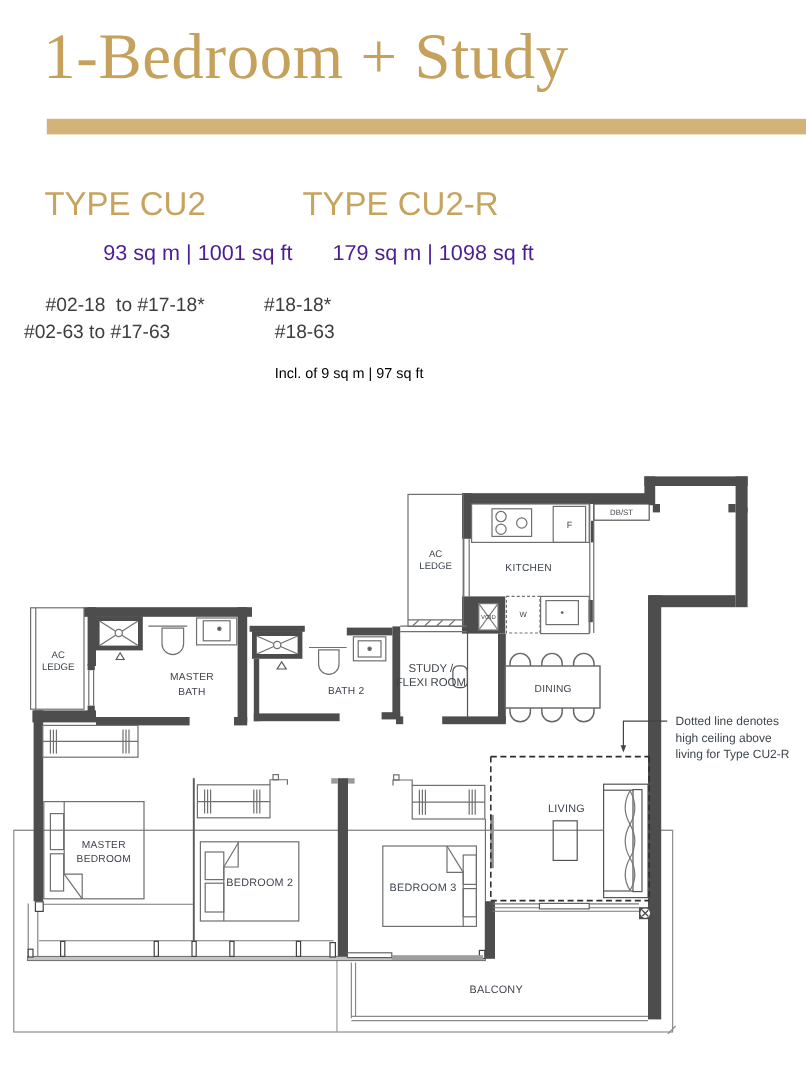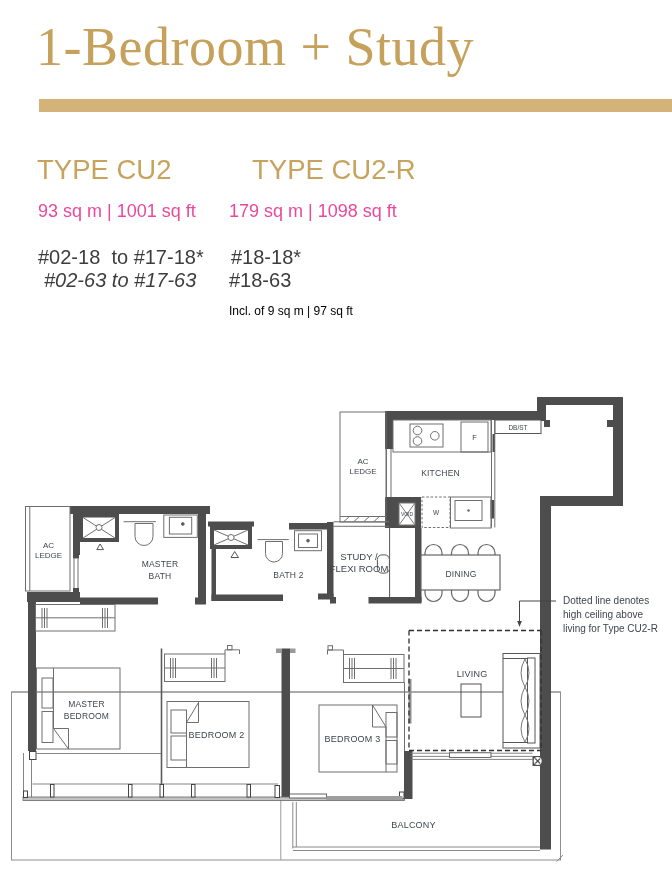--- a/index.html
+++ b/index.html
@@ -3,35 +3,35 @@
 <meta charset="utf-8">
 <style>
   html,body{margin:0;padding:0;}
   body{width:672px;height:894px;background:#ffffff;position:relative;overflow:hidden;
        font-family:"Liberation Sans", sans-serif;}
   .abs{position:absolute;white-space:nowrap;}
   #title{left:36px;top:16px;font-family:"Liberation Serif",serif;font-size:54px;
          letter-spacing:0.5px;color:#c5a15c;}
   #bar{left:39px;top:99px;width:633px;height:13px;background:#d3b377;}
   .type{font-size:27.5px;letter-spacing:0px;color:#c7a45e;top:154px;}
-  .sqm{font-size:18px;color:#ec4899;top:200.5px;}
-  .stk{font-size:20px;color:#3d3d3d;}
+  .sqm{font-size:18px;color:#4c1d95;top:200.5px;margin-left:48px;}
+  .stk{font-size:16px;color:#3d3d3d;}
   .incl{font-size:12px;color:#000000;top:304px;}
 </style>
 </head>
 <body>
 <div class="abs" id="title">1-Bedroom + Study</div>
 <div class="abs" id="bar"></div>
 <div class="abs type" style="left:37px;">TYPE CU2</div>
 <div class="abs type" style="left:229px;margin-left:23px;">TYPE CU2-R</div>
 <div class="abs sqm" style="left:38px;">93 sq m | 1001 sq ft</div>
 <div class="abs sqm" style="left:229px;">179 sq m | 1098 sq ft</div>
 <div class="abs stk" style="left:38px;top:246px;">#02-18&nbsp; to #17-18*</div>
-<div class="abs stk" style="left:44px;top:269px;font-style:italic;">#02-63 to #17-63</div>
-<div class="abs stk" style="left:231px;top:246px;">#18-18*</div>
+<div class="abs stk" style="left:20px;top:269px;">#02-63 to #17-63</div>
+<div class="abs stk" style="left:220px;top:246px;">#18-18*</div>
 <div class="abs stk" style="left:229px;top:269px;">#18-63</div>
 <div class="abs incl" style="left:229px;">Incl. of 9 sq m | 97 sq ft</div>
 <svg width="672" height="894" viewBox="0 0 672 894" style="position:absolute;left:0;top:0;" font-family="Liberation Sans, sans-serif">
 <g fill="none" stroke="none">
 
 <rect x="11.5" y="692" width="549" height="168" stroke="#8e8e8e" stroke-width="1"></rect>
 
 <line x1="11.5" y1="692" x2="560.5" y2="692" stroke="#8e8e8e" stroke-width="1"></line>
 
 <line x1="280.8" y1="800" x2="280.8" y2="860" stroke="#9a9a9a" stroke-width="1"></line>

